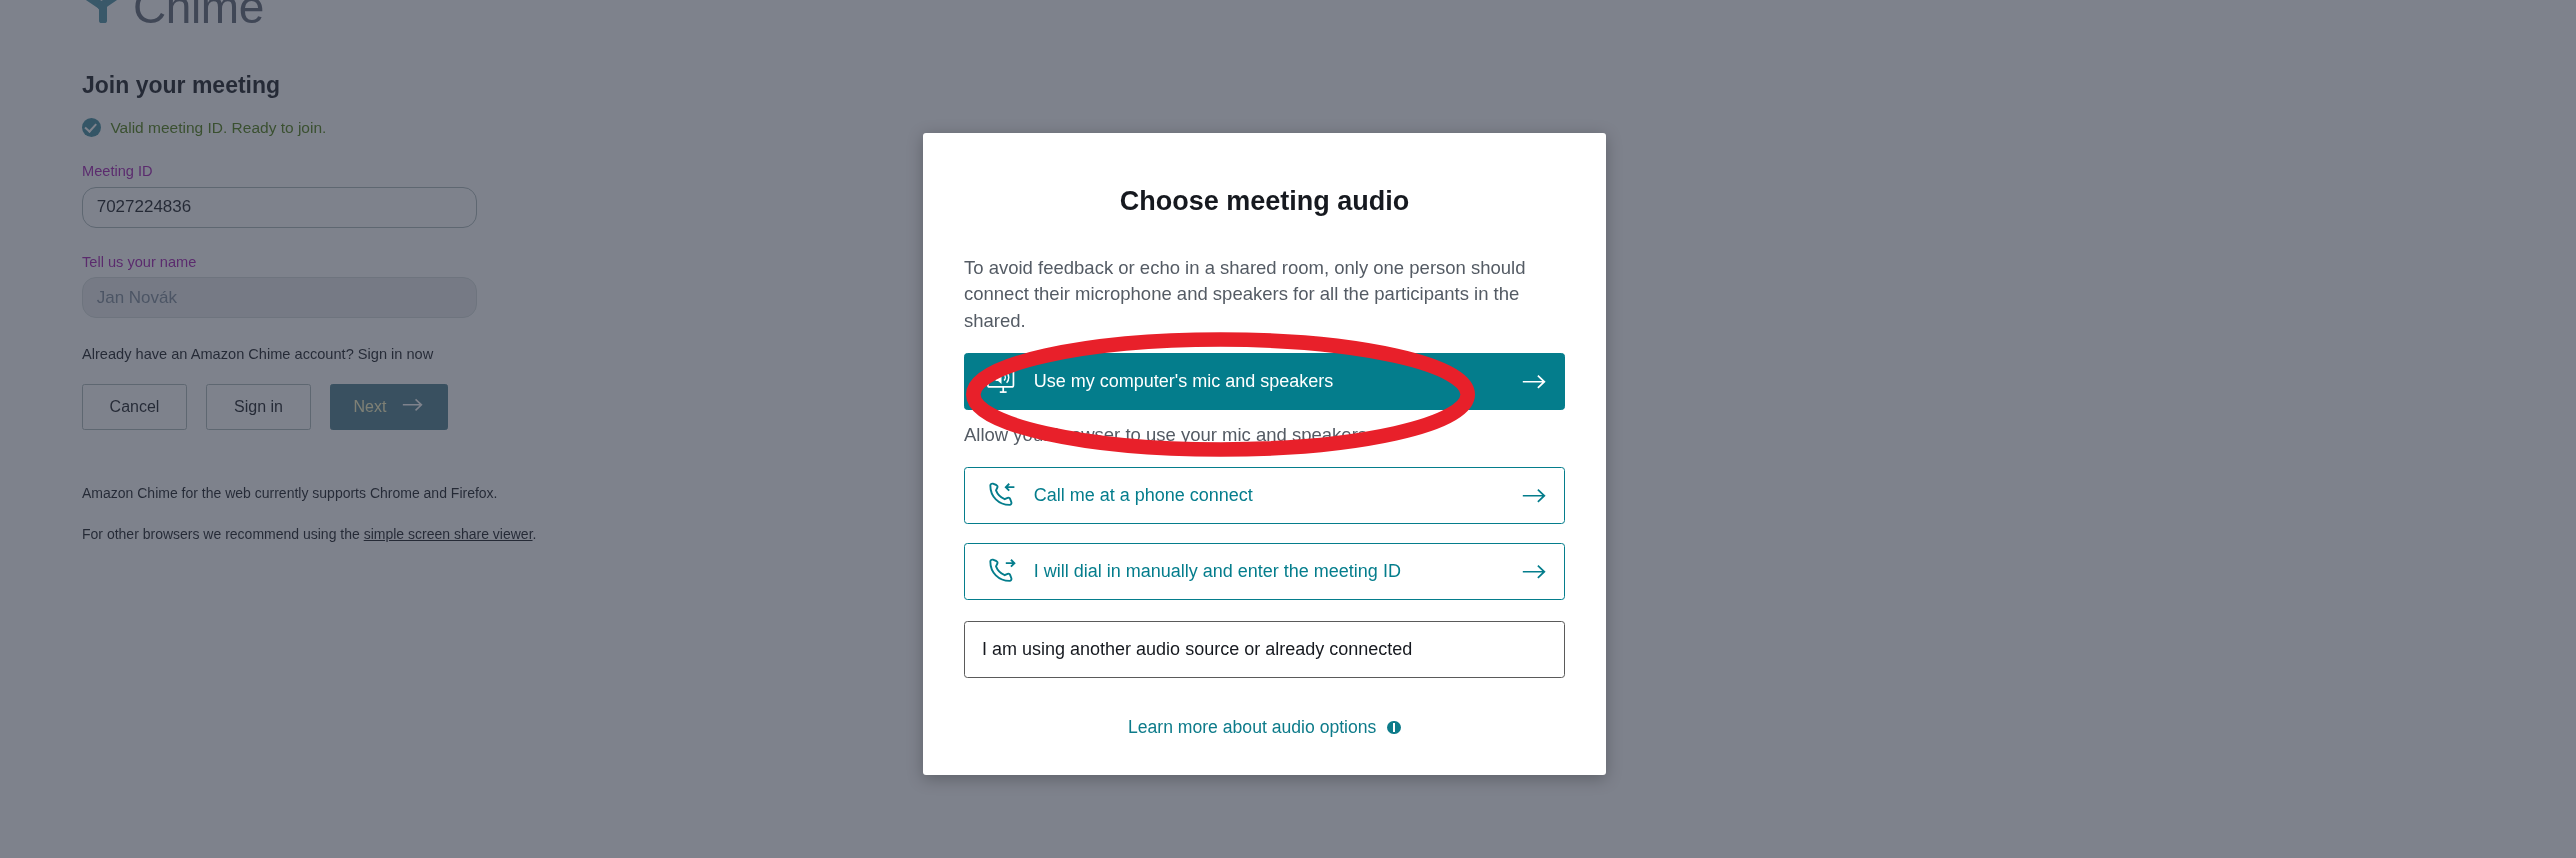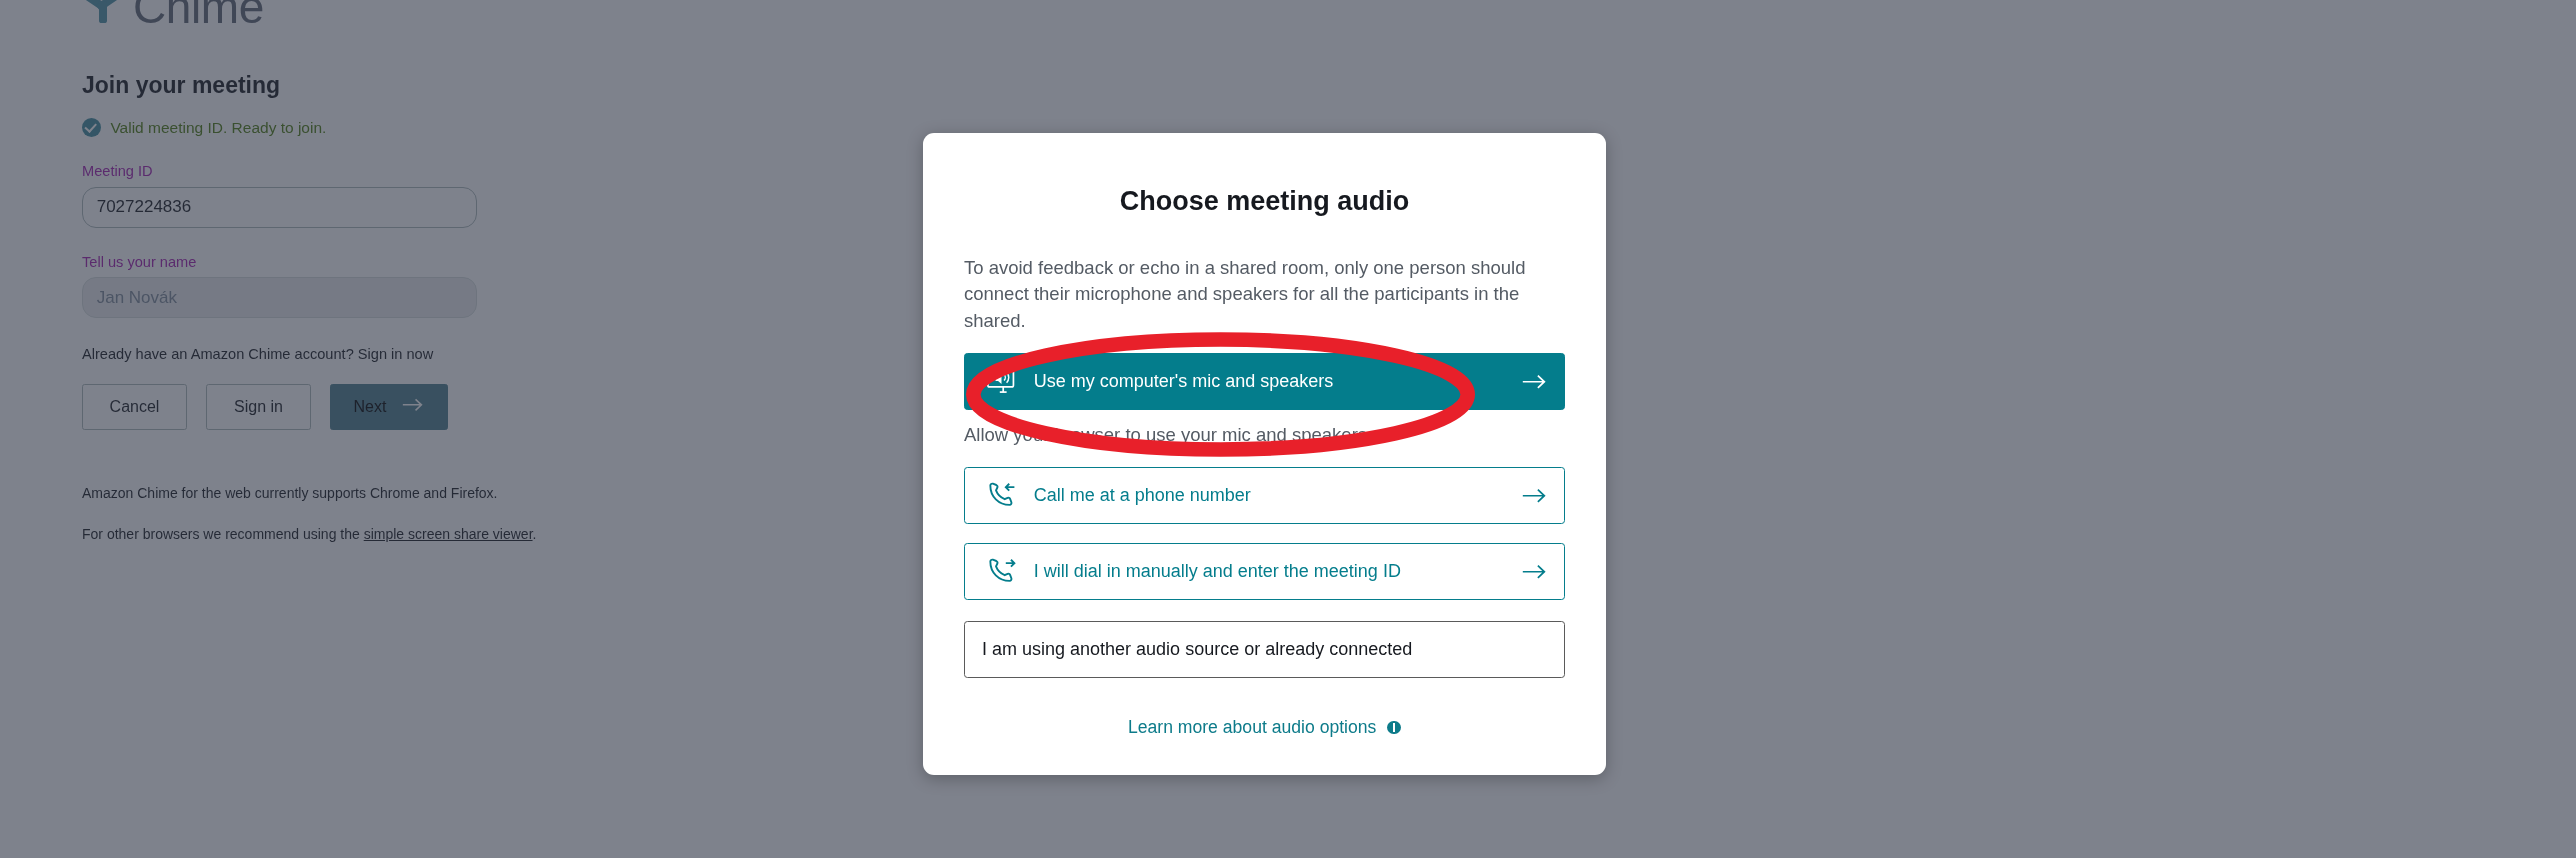--- a/index.html
+++ b/index.html
@@ -136,21 +136,21 @@
     display: flex;
     align-items: center;
     justify-content: center;
     font-size: 16px;
     color: #16191f;
     padding: 0 20.6px;
   }
   .gbtn.primary {
     background: #4a7c8c;
     border-color: #4a7c8c;
-    color: #000000;
+    color: #fef9c3;
     gap: 16px;
     min-width: 118px;
   }
 
   .foot-note {
     margin-top: 53px;
     font-size: 14px;
     color: #16191f;
     line-height: 1.55;
   }
@@ -164,21 +164,21 @@
   }
 
   
   #modal {
     position: absolute;
     left: 923px;
     top: 133px;
     width: 683px;
     height: 642px;
     background: #ffffff;
-    border-radius: 11px;
+    border-radius: 3px;
     box-shadow: 0 3.4px 15.5px rgba(0,0,0,0.25);
     padding: 34px 41px 0 41px;
   }
 
   .modal-title {
     text-align: center;
     font-size: 27px;
     font-weight: bold;
     color: #16191f;
     margin-top: 19px;
@@ -363,21 +363,21 @@
 
     <div class="allow-text">Allow your browser to use your mic and speakers</div>
 
     <div class="opt-btn outline">
       <span class="opt-icon">
         <svg width="31" height="27.5" viewBox="0 0 36 32" aria-hidden="true">
           <path d="M5 4 C5 2.5 6.5 1.5 8 2 L12 3.5 C13.2 4 13.7 5.3 13.2 6.4 L11.6 9.8 C13.2 14 17.5 18.3 21.7 20 L25.1 18.4 C26.2 17.9 27.5 18.4 28 19.6 L29.5 23.6 C30 25.1 29 26.6 27.5 26.6 C14.6 26.6 5 17 5 4 Z" fill="none" stroke="#047d8c" stroke-width="2.2" stroke-linejoin="round"></path>
           <path d="M33 6 H23 M27 2 L23 6 L27 10" fill="none" stroke="#047d8c" stroke-width="2.2"></path>
         </svg>
       </span>
-      <span class="opt-label">Call me at a phone number</span>
+      <span class="opt-label">Call me at a phone connect</span>
       <span class="opt-arrow">
         <svg width="26" height="15.5" viewBox="0 0 30 18" aria-hidden="true">
           <path d="M2 9 H27 M19.5 2 L27 9 L19.5 16" fill="none" stroke="#047d8c" stroke-width="2"></path>
         </svg>
       </span>
     </div>
 
     <div class="opt-btn outline">
       <span class="opt-icon">
         <svg width="31" height="27.5" viewBox="0 0 36 32" aria-hidden="true">

